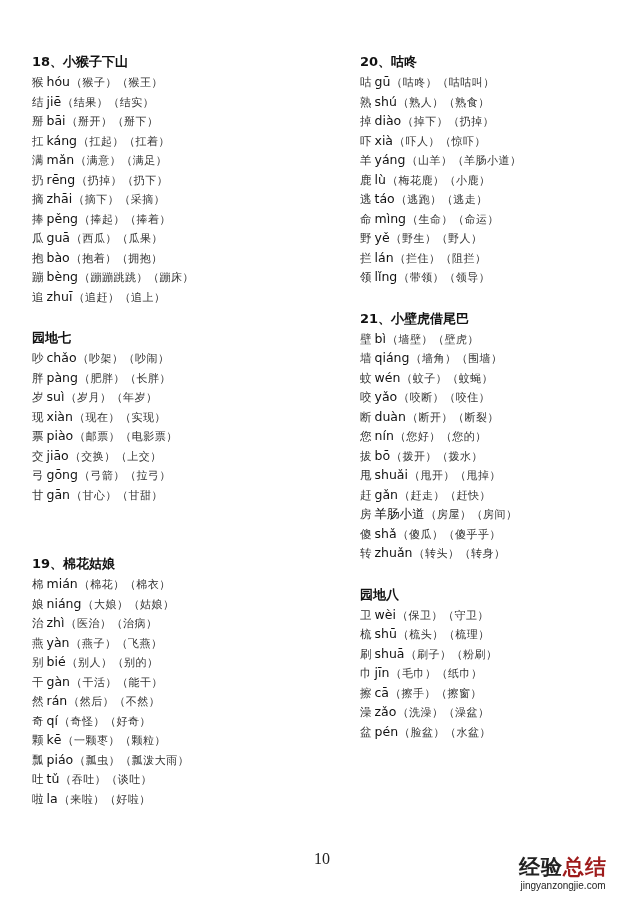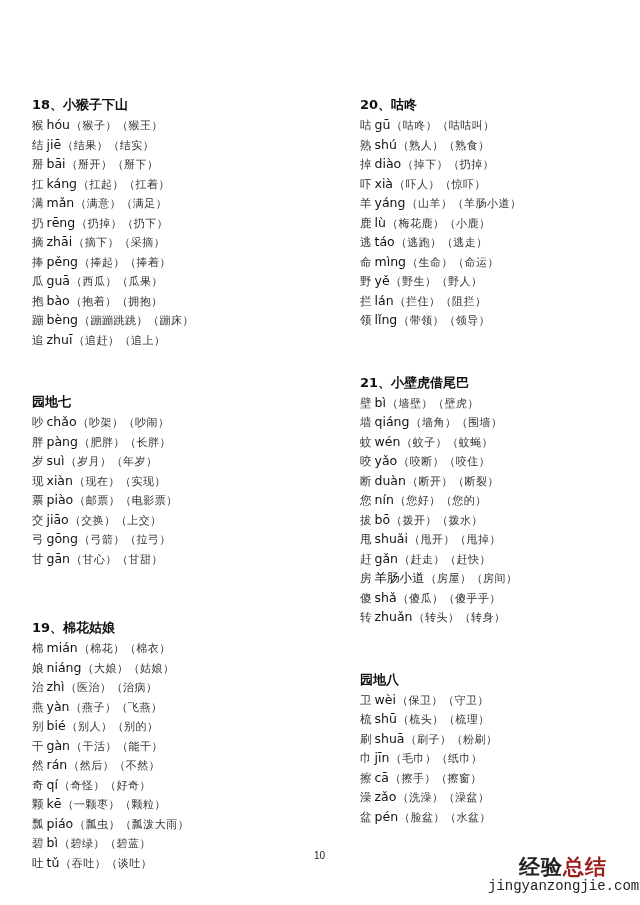--- a/index.html
+++ b/index.html
@@ -8,37 +8,36 @@
       font-family: "DejaVu Sans", "Liberation Sans", sans-serif;
       color: #1a1a1a;
     }
     .column { position: absolute; top: 52px; width: 290px; }
     .col-left { left: 32px; }
     .col-right { left: 360px; }
     .section { margin-bottom: 22px; }
     .section-title {
       font-weight: bold; font-size: 13px; height: 20px; line-height: 20px;
       color: #111;
-      margin-top: 43px;
     }
     .entry {
       height: 19.5px; line-height: 19.5px; font-size: 12px; white-space: nowrap;
     }
     .entry .hanzi { color: #333; font-family: "DejaVu Serif", serif; font-size: 11.5px; }
     .entry .pinyin { font-family: "DejaVu Sans", sans-serif; font-size: 12.5px; color: #111; margin: 0 1px 0 3px; }
     .entry .word { color: #333; font-family: "DejaVu Serif", serif; font-size: 11px; letter-spacing: 0.5px; }
     .page-number {
-      position: absolute; left: 314px; top: 850px; font-size: 10px; color: #222;
-      font-family: Liberation Sans, sans-serif;
+      position: absolute; left: 314px; top: 850px; font-size: 16px; color: #222;
+      font-family: Liberation Serif, serif;
     }
     .watermark { position: absolute; left: 488px; top: 855px; width: 150px; text-align: center; }
     .wm-cn { font-size: 21px; font-weight: bold; letter-spacing: 1px; line-height: 24px; text-align: center; }
     .wm-cn .dark { color: #222; }
     .wm-cn .red { color: #9e1b1b; }
-    .wm-url { font-family: Liberation Mono, monospace; font-size: 14px; color: #222; line-height: 14px; }
+    .wm-url { font-family: Liberation Sans, sans-serif; font-size: 10px; color: #222; line-height: 14px; }
   </style>
 </head>
 <body>
 
 <div class="column col-left" id="col-left">
     <div class="section">
       <div class="section-title">18、小猴子下山</div>
       <div class="entry"><span class="hanzi">猴</span><span class="pinyin">hóu</span><span class="word">（猴子）</span><span class="word">（猴王）</span></div>
       <div class="entry"><span class="hanzi">结</span><span class="pinyin">jiē</span><span class="word">（结果）</span><span class="word">（结实）</span></div>
       <div class="entry"><span class="hanzi">掰</span><span class="pinyin">bāi</span><span class="word">（掰开）</span><span class="word">（掰下）</span></div>
@@ -68,22 +67,22 @@
       <div class="entry"><span class="hanzi">棉</span><span class="pinyin">mián</span><span class="word">（棉花）</span><span class="word">（棉衣）</span></div>
       <div class="entry"><span class="hanzi">娘</span><span class="pinyin">niáng</span><span class="word">（大娘）</span><span class="word">（姑娘）</span></div>
       <div class="entry"><span class="hanzi">治</span><span class="pinyin">zhì</span><span class="word">（医治）</span><span class="word">（治病）</span></div>
       <div class="entry"><span class="hanzi">燕</span><span class="pinyin">yàn</span><span class="word">（燕子）</span><span class="word">（飞燕）</span></div>
       <div class="entry"><span class="hanzi">别</span><span class="pinyin">bié</span><span class="word">（别人）</span><span class="word">（别的）</span></div>
       <div class="entry"><span class="hanzi">干</span><span class="pinyin">gàn</span><span class="word">（干活）</span><span class="word">（能干）</span></div>
       <div class="entry"><span class="hanzi">然</span><span class="pinyin">rán</span><span class="word">（然后）</span><span class="word">（不然）</span></div>
       <div class="entry"><span class="hanzi">奇</span><span class="pinyin">qí</span><span class="word">（奇怪）</span><span class="word">（好奇）</span></div>
       <div class="entry"><span class="hanzi">颗</span><span class="pinyin">kē</span><span class="word">（一颗枣）</span><span class="word">（颗粒）</span></div>
       <div class="entry"><span class="hanzi">瓢</span><span class="pinyin">piáo</span><span class="word">（瓢虫）</span><span class="word">（瓢泼大雨）</span></div>
-      <div class="entry"><span class="hanzi">碧</span><span class="pinyin">bì</span><span class="word">（碧绿）</span><span class="word">（碧蓝）</span></div>
       <div class="entry"><span class="hanzi">吐</span><span class="pinyin">tǔ</span><span class="word">（吞吐）</span><span class="word">（谈吐）</span></div>
+      <div class="entry"><span class="hanzi">啦</span><span class="pinyin">la</span><span class="word">（来啦）</span><span class="word">（好啦）</span></div>
     </div>
   </div>
 <div class="column col-right" id="col-right">
     <div class="section">
       <div class="section-title">20、咕咚</div>
       <div class="entry"><span class="hanzi">咕</span><span class="pinyin">gū</span><span class="word">（咕咚）</span><span class="word">（咕咕叫）</span></div>
       <div class="entry"><span class="hanzi">熟</span><span class="pinyin">shú</span><span class="word">（熟人）</span><span class="word">（熟食）</span></div>
       <div class="entry"><span class="hanzi">掉</span><span class="pinyin">diào</span><span class="word">（掉下）</span><span class="word">（扔掉）</span></div>
       <div class="entry"><span class="hanzi">吓</span><span class="pinyin">xià</span><span class="word">（吓人）</span><span class="word">（惊吓）</span></div>
       <div class="entry"><span class="hanzi">羊</span><span class="pinyin">yáng</span><span class="word">（山羊）</span><span class="word">（羊肠小道）</span></div>

